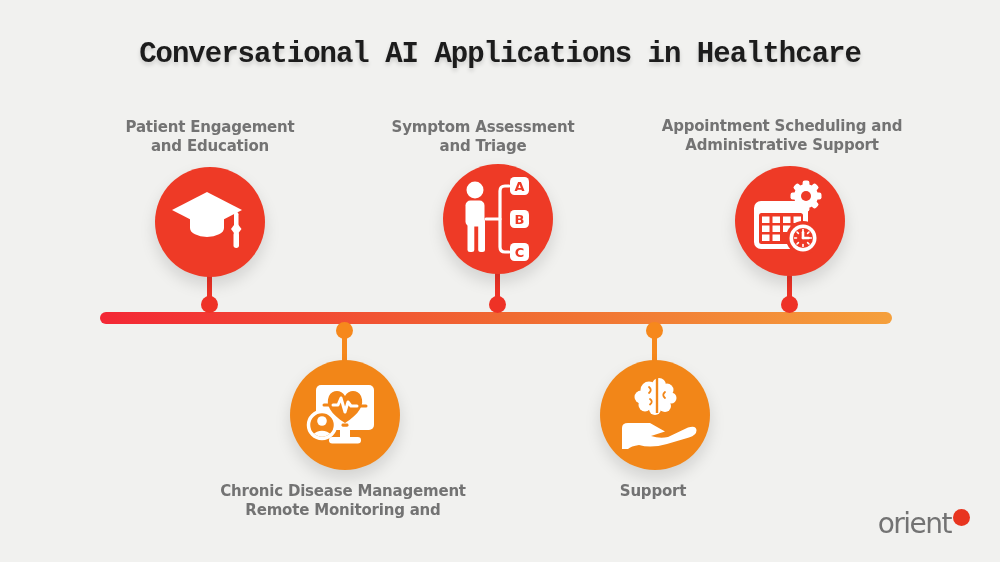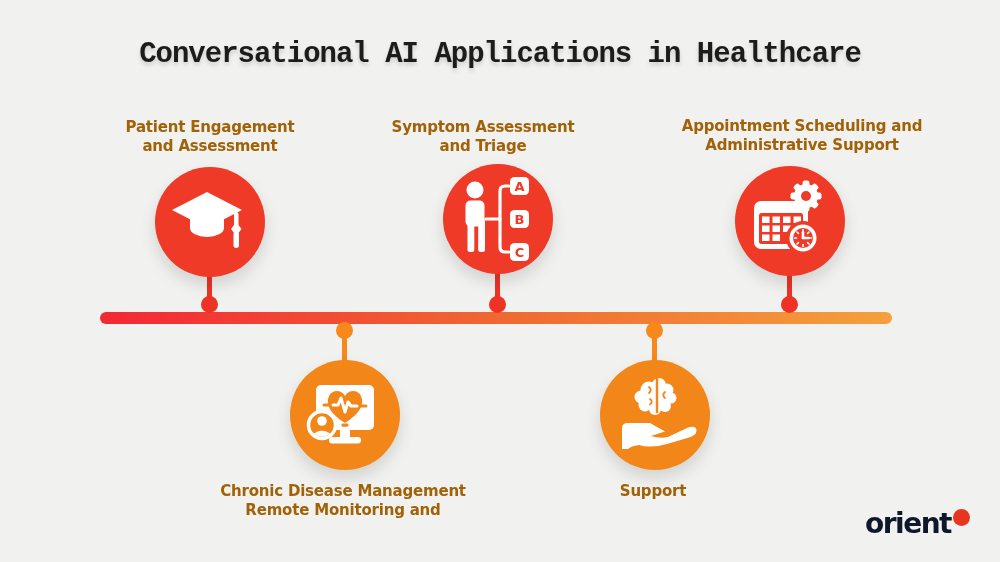--- a/index.html
+++ b/index.html
@@ -18,21 +18,21 @@
     margin:0;text-align:center;
     font-size:29px;font-weight:700;letter-spacing:-1px;
     color:#1c1c1c;
     text-shadow:0 3px 4px rgba(0,0,0,0.15);
     font-family:Liberation Mono, monospace;
   }
   .item-label{
     position:absolute;width:300px;
     text-align:center;
     font-size:15px;font-weight:700;letter-spacing:-0.2px;
-    line-height:19px;color:#a16207;
+    line-height:19px;color:#737373;
   }
   .item-label .line{display:block;}
   .circle{
     position:absolute;width:110px;height:110px;border-radius:50%;
     display:flex;align-items:center;justify-content:center;
     box-shadow:0 8px 16px rgba(0,0,0,0.13);
     z-index:4;
   }
   .circle.red{background:#ee3a26;}
   .circle.orange{background:#f28618;}
@@ -45,41 +45,41 @@
   .timeline-bar{
     position:absolute;left:100px;top:312px;width:792px;height:12px;
     border-radius:6px;z-index:2;
     background:linear-gradient(90deg,#f32735 0%,#f06a31 52%,#f5a03c 100%);
   }
   .logo{
     position:absolute;right:30px;top:510px;
     display:flex;align-items:flex-start;z-index:5;
   }
   .logo-text{
-    font-size:28px;font-weight:700;letter-spacing:-1.5px;
-    color:#0f172a;line-height:1;
+    font-size:28px;font-weight:400;letter-spacing:-1.5px;
+    color:#737373;line-height:1;
   }
   .logo-dot{
     width:17px;height:17px;border-radius:50%;
     background:#e8351f;margin-left:2px;margin-top:-1px;
   }
   svg{display:block;}
 </style>
 </head>
 <body>
 
 <div class="canvas">
 
   <h1 class="title">Conversational AI Applications in Healthcare</h1>
 
   <div class="timeline-bar"></div>
 
   <div class="item-label" style="left:60px;top:118px;">
     <span class="line">Patient Engagement</span>
-    <span class="line">and Assessment</span>
+    <span class="line">and Education</span>
   </div>
   <div class="stem red" style="left:207px;top:272px;height:34px;"></div>
   <div class="dot red" style="left:201px;top:296px;"></div>
   <div class="circle red" style="left:155px;top:167px;">
     <svg width="100" height="100" viewBox="0 0 100 100">
       <path d="M30 42 L30 56 A17 9 0 0 0 64 56 L64 42 Z" fill="#fff"></path>
       <polygon points="47,20 82,38 47,56 12,38" fill="#fff"></polygon>
       <rect x="74" y="40" width="4.5" height="30" rx="2.2" fill="#fff"></rect>
       <polygon points="76.2,50 81.5,57 76.2,64 71,57" fill="#fff"></polygon>
       <rect x="73.5" y="60" width="5.5" height="16" rx="2.7" fill="#fff"></rect>
@@ -102,21 +102,21 @@
       <path d="M61 17 H57 Q52 17 52 22 V78 Q52 83 57 83 H61" stroke="#fff" stroke-width="3.2" fill="none" stroke-linecap="round"></path>
       <rect x="62" y="8" width="19" height="18" rx="4.5" fill="#fff"></rect>
       <rect x="62" y="41" width="19" height="18" rx="4.5" fill="#fff"></rect>
       <rect x="62" y="74" width="19" height="18" rx="4.5" fill="#fff"></rect>
       <text x="71.5" y="21.5" text-anchor="middle" font-size="13" font-weight="bold" fill="#ee3a26" font-family="DejaVu Sans, sans-serif">A</text>
       <text x="71.5" y="54.5" text-anchor="middle" font-size="13" font-weight="bold" fill="#ee3a26" font-family="DejaVu Sans, sans-serif">B</text>
       <text x="71.5" y="87.5" text-anchor="middle" font-size="13" font-weight="bold" fill="#ee3a26" font-family="DejaVu Sans, sans-serif">C</text>
     </svg>
   </div>
 
-  <div class="item-label" style="left:652px;top:117px;">
+  <div class="item-label" style="left:632px;top:117px;">
     <span class="line">Appointment Scheduling and</span>
     <span class="line">Administrative Support</span>
   </div>
   <div class="stem red" style="left:787px;top:274px;height:32px;"></div>
   <div class="dot red" style="left:781px;top:296px;"></div>
   <div class="circle red" style="left:735px;top:166px;">
     <svg width="100" height="100" viewBox="0 0 100 100">
       <g transform="translate(66,25)">
         <rect x="-3.4" y="-15.5" width="6.8" height="31" rx="2.2" fill="#fff"></rect>
         <rect x="-3.4" y="-15.5" width="6.8" height="31" rx="2.2" fill="#fff" transform="rotate(45)"></rect>

